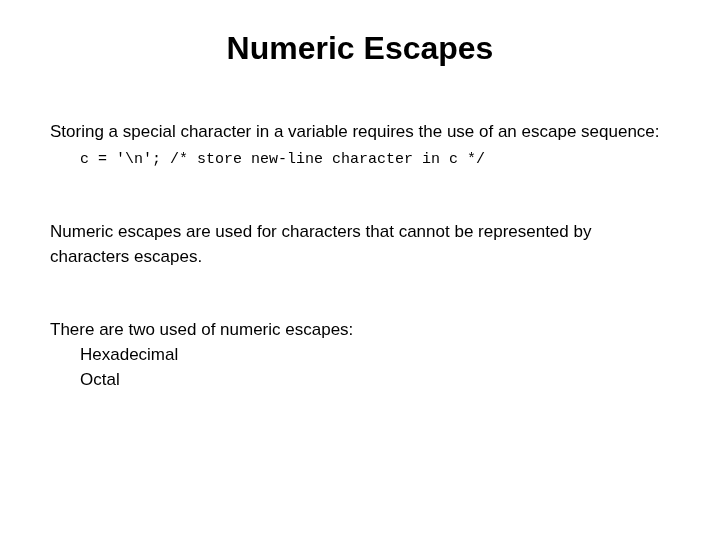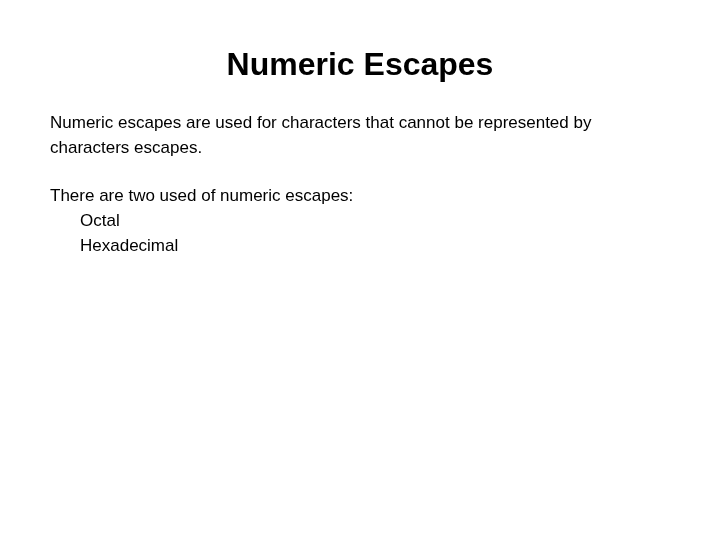--- a/index.html
+++ b/index.html
@@ -12,23 +12,24 @@
       width: 720px;
       height: 540px;
       background-color: #ffffff;
       font-family: Arial, Helvetica, sans-serif;
       overflow: hidden;
     }
 
     .page-container {
       width: 720px;
       height: 540px;
-      padding: 46px 50px;
+      padding: 30px 50px;
       display: flex;
       flex-direction: column;
+      gap: 25px;
     }
 
     .title {
       font-size: 32px;
       font-weight: bold;
       text-align: center;
       color: #000000;
       margin-bottom: 28px;
     }
 
@@ -55,26 +56,30 @@
       margin-left: 30px;
     }
   </style>
 </head>
 <body>
 
 <div class="page-container">
 
   <h1 class="title">Numeric Escapes</h1>
 
+  <div class="section">
+    <p class="body-text">Storing a special character in a variable requires the use of an escape sequence:</p>
+    <div class="code-block">c = '\n'; /* store new-line character in c */</div>
+  </div>
 
   <div class="section">
     <p class="body-text">Numeric escapes are used for characters that cannot be represented by characters escapes.</p>
   </div>
 
   <div class="section">
     <p class="body-text">There are two used of numeric escapes:</p>
     <div class="indented">
+      <div class="body-text">Hexadecimal</div>
       <div class="body-text">Octal</div>
-      <div class="body-text">Hexadecimal</div>
     </div>
   </div>
 
 </div>
 
 </body></html>

